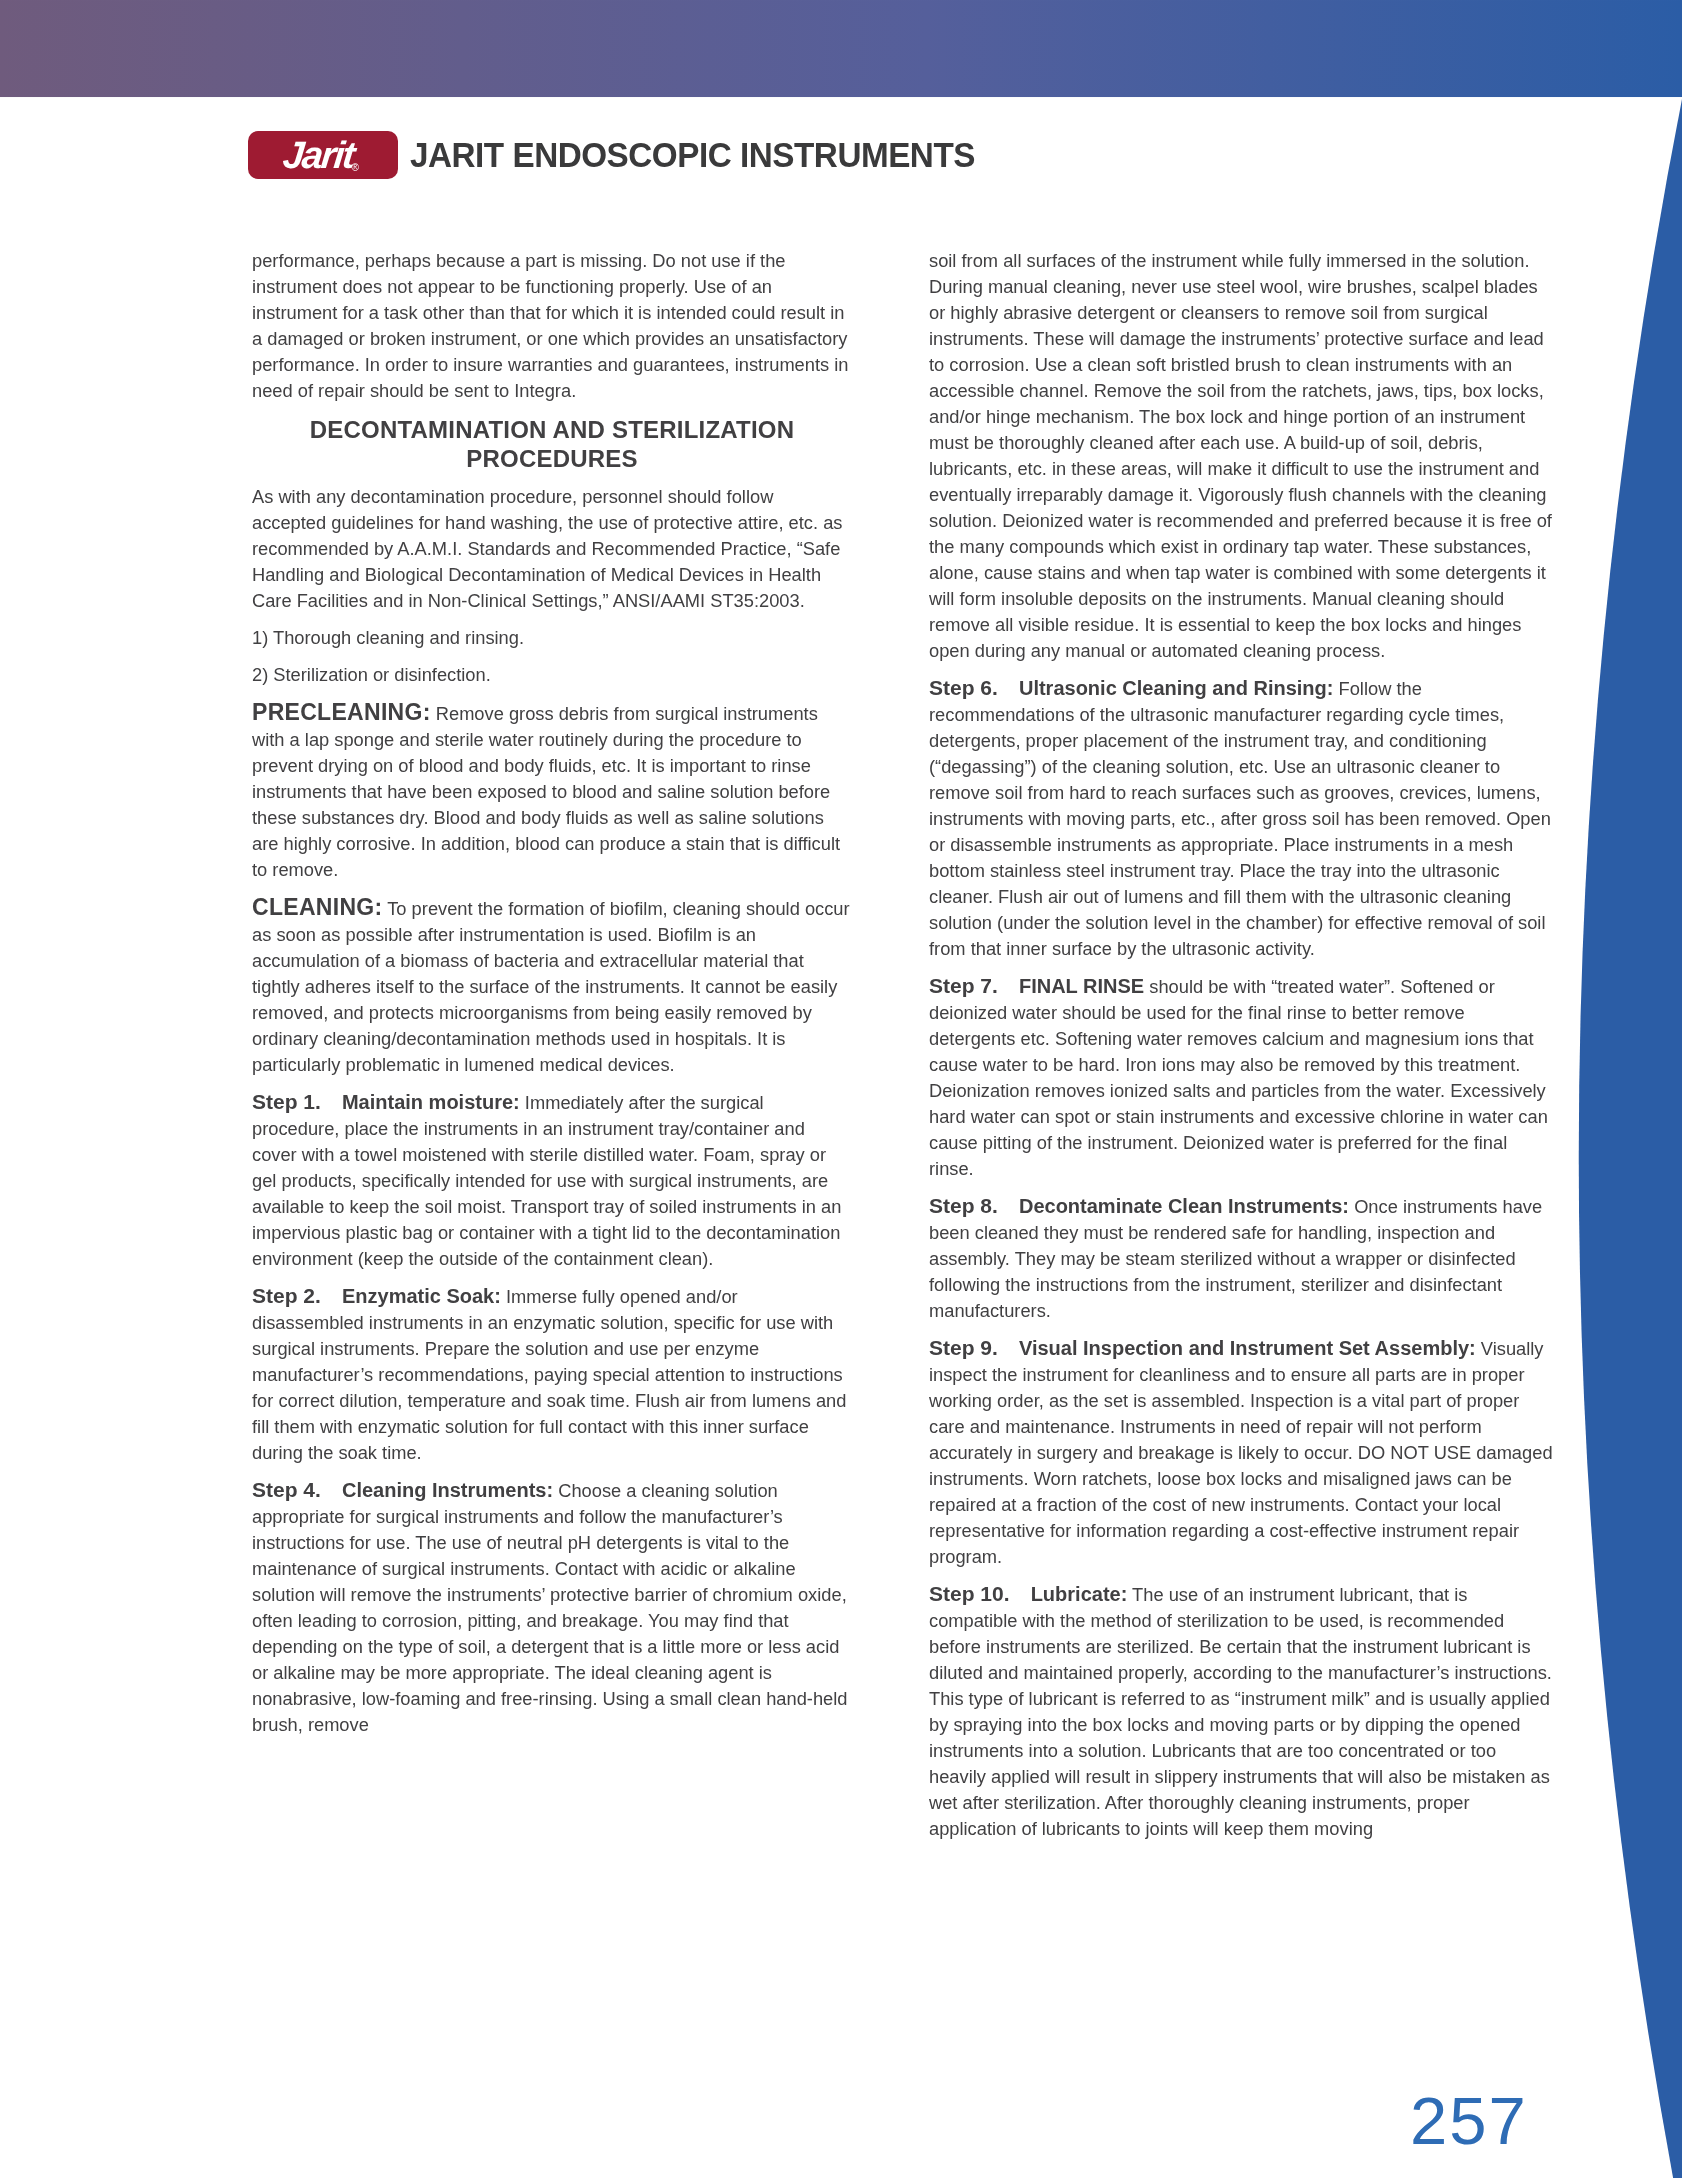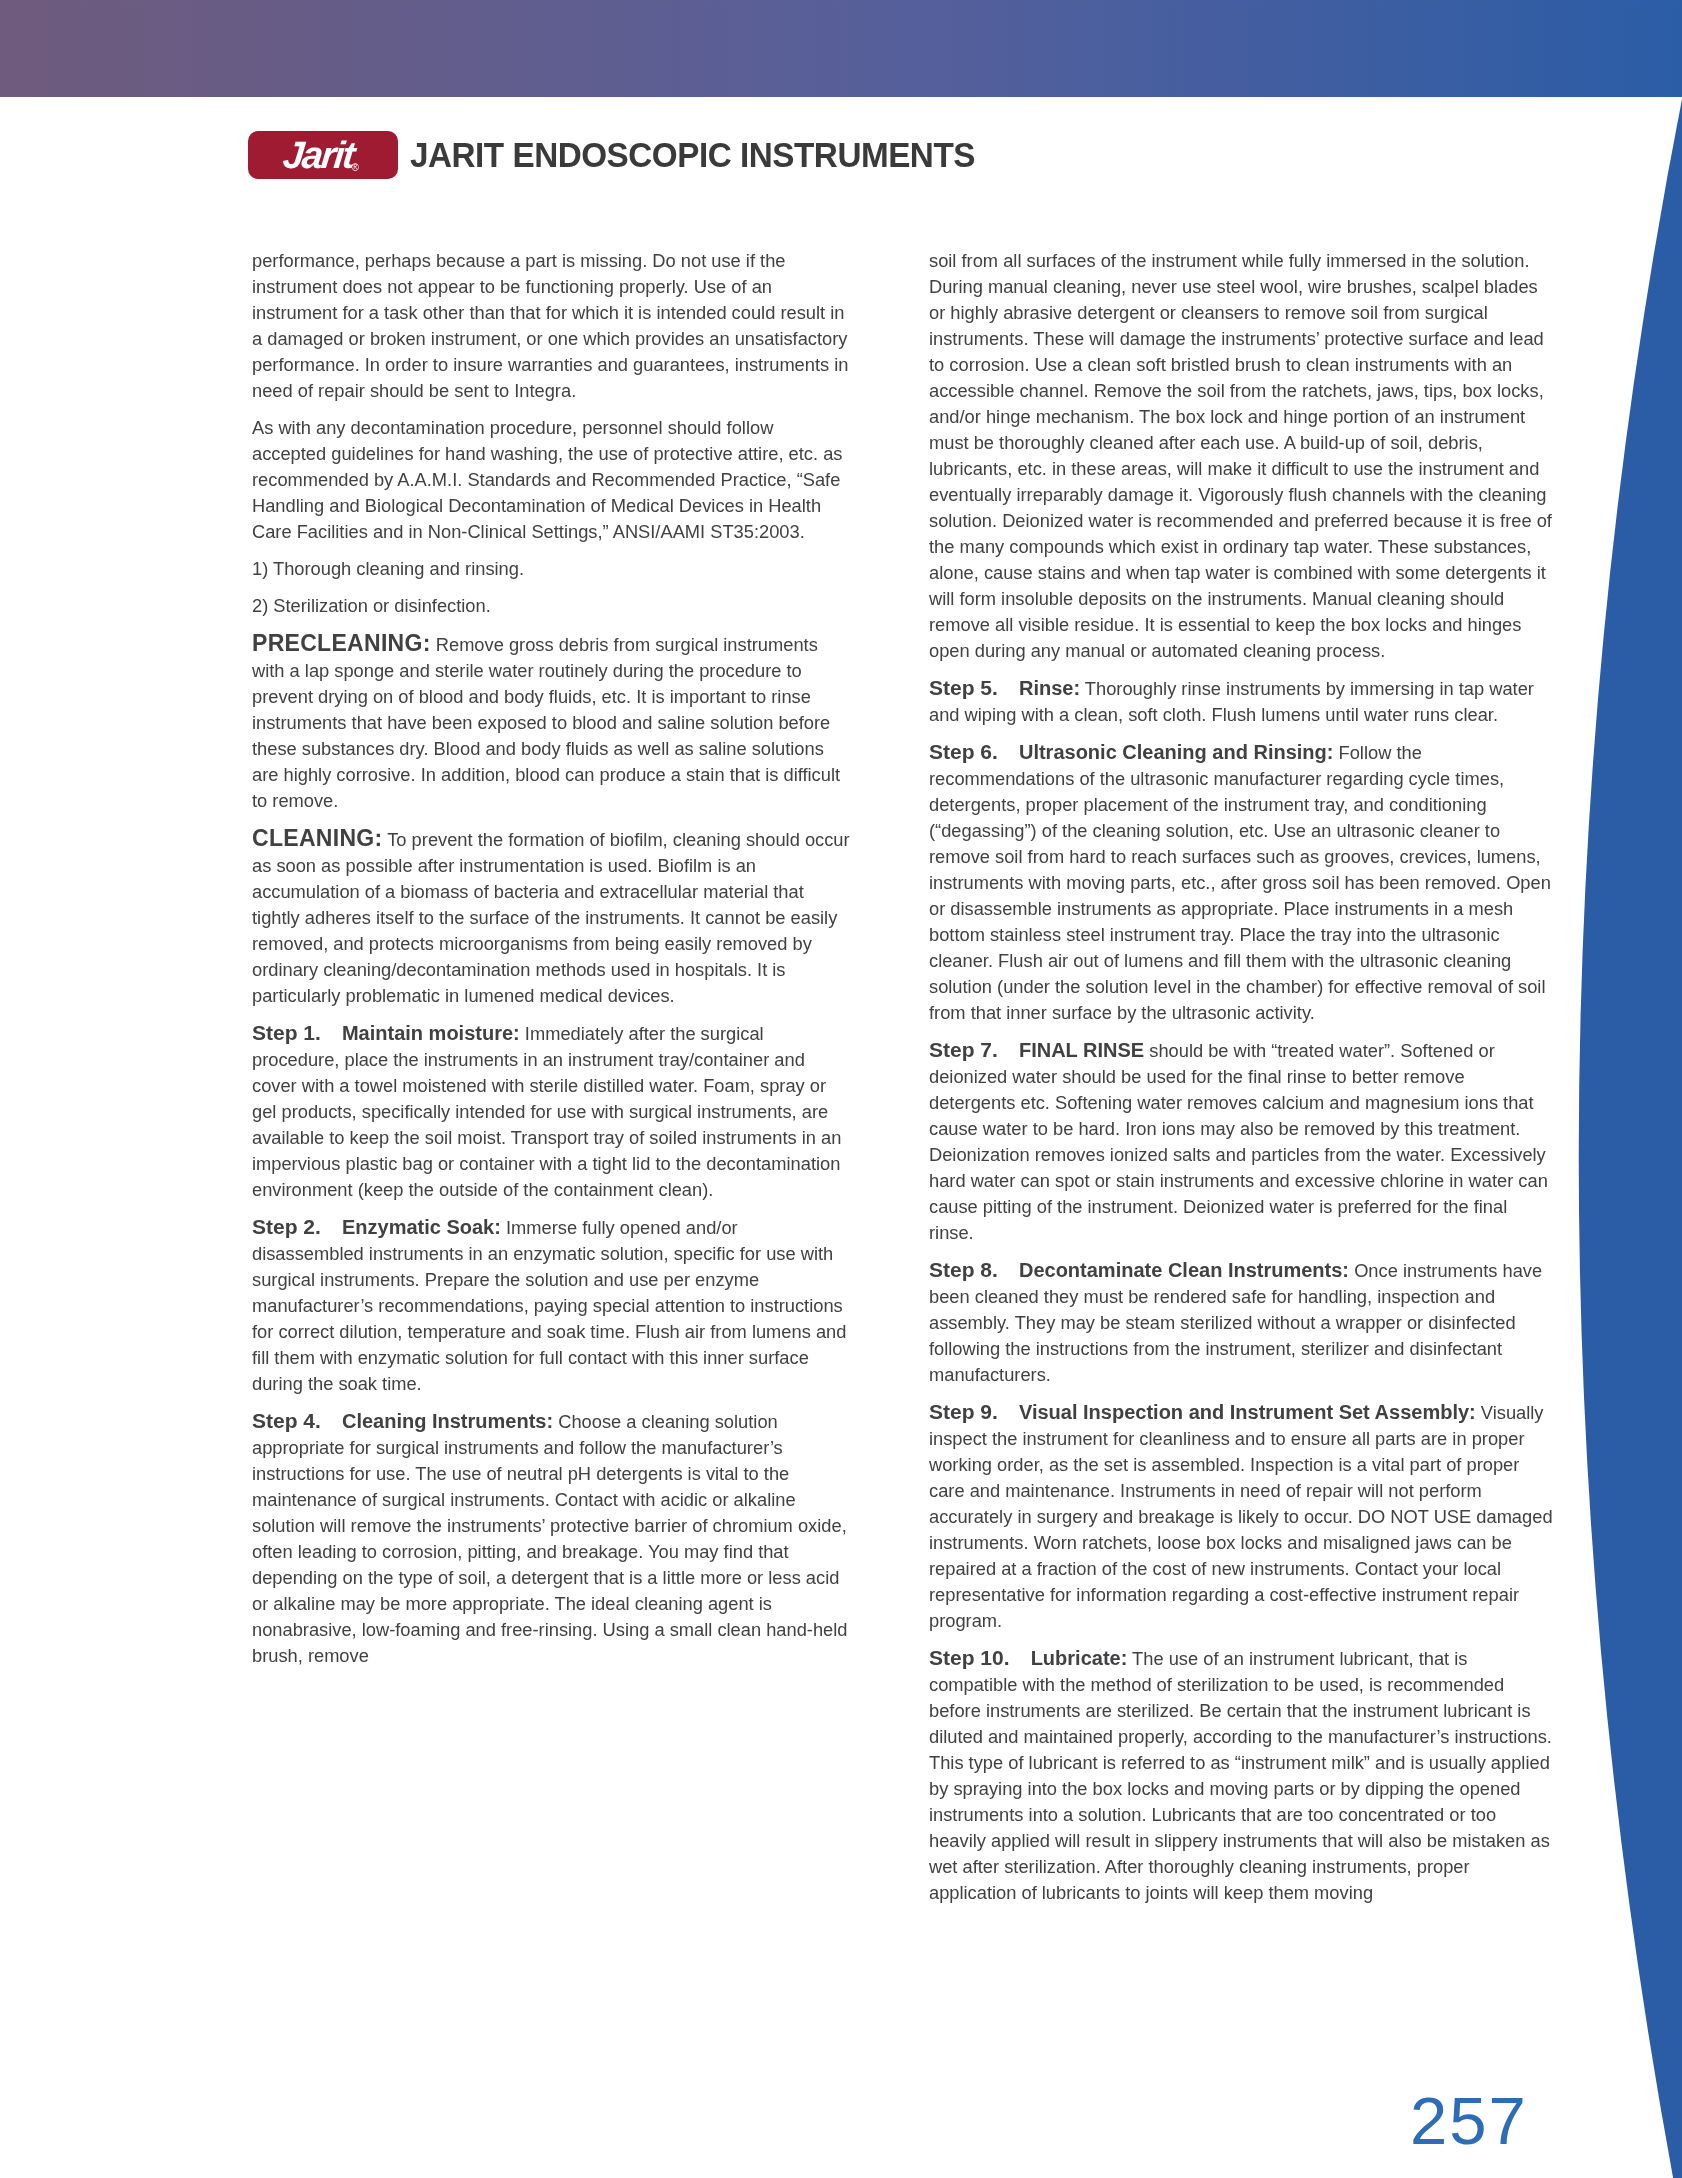--- a/index.html
+++ b/index.html
@@ -100,20 +100,21 @@
   <div class="brandrow">
     <div class="logo">
       <span class="logotext">Jarit</span>
       <span class="reg">®</span>
     </div>
     <div class="brandtitle">JARIT ENDOSCOPIC INSTRUMENTS</div>
   </div>
 
   <div class="col left">
     <p class="body">performance, perhaps because a part is missing. Do not use if the instrument does not appear to be functioning properly. Use of an instrument for a task other than that for which it is intended could result in a damaged or broken instrument, or one which provides an unsatisfactory performance. In order to insure warranties and guarantees, instruments in need of repair should be sent to Integra.</p>
+    <h2 class="section">DECONTAMINATION AND STERILIZATION PROCEDURES</h2>
     <p class="body">As with any decontamination procedure, personnel should follow accepted guidelines for hand washing, the use of protective attire, etc. as recommended by A.A.M.I. Standards and Recommended Practice, “Safe Handling and Biological Decontamination of Medical Devices in Health Care Facilities and in Non-Clinical Settings,” ANSI/AAMI ST35:2003.</p>
     <p class="body">1) Thorough cleaning and rinsing.</p>
     <p class="body">2) Sterilization or disinfection.</p>
 
     <p class="body">
       <span class="capslead">PRECLEANING:</span>
       <span>Remove gross debris from surgical instruments with a lap sponge and sterile water routinely during the procedure to prevent drying on of blood and body fluids, etc. It is important to rinse instruments that have been exposed to blood and saline solution before these substances dry. Blood and body fluids as well as saline solutions are highly corrosive. In addition, blood can produce a stain that is difficult to remove.</span>
     </p>
     <p class="body">
       <span class="capslead">CLEANING:</span>
@@ -132,25 +133,20 @@
     <p class="body">
       <span class="steplabel">Step 4.</span>
       <span class="leadtitle">Cleaning Instruments:</span>
       <span>Choose a cleaning solution appropriate for surgical instruments and follow the manufacturer’s instructions for use. The use of neutral pH detergents is vital to the maintenance of surgical instruments. Contact with acidic or alkaline solution will remove the instruments’ protective barrier of chromium oxide, often leading to corrosion, pitting, and breakage. You may find that depending on the type of soil, a detergent that is a little more or less acid or alkaline may be more appropriate. The ideal cleaning agent is nonabrasive, low-foaming and free-rinsing. Using a small clean hand-held brush, remove</span>
     </p>
   </div>
 
   <div class="col right">
     <p class="body">
       <span>soil from all surfaces of the instrument while fully immersed in the solution. During manual cleaning, never use steel wool, wire brushes, scalpel blades or highly abrasive detergent or cleansers to remove soil from surgical instruments. These will damage the instruments’ protective surface and lead to corrosion. Use a clean soft bristled brush to clean instruments with an accessible channel. Remove the soil from the ratchets, jaws, tips, box locks, and/or hinge mechanism. The box lock and hinge portion of an instrument must be thoroughly cleaned after each use. A build-up of soil, debris, lubricants, etc. in these areas, will make it difficult to use the instrument and eventually irreparably damage it. Vigorously flush channels with the cleaning solution. Deionized water is recommended and preferred because it is free of the many compounds which exist in ordinary tap water. These substances, alone, cause stains and when tap water is combined with some detergents it will form insoluble deposits on the instruments. Manual cleaning should remove all visible residue. It is essential to keep the box locks and hinges open during any manual or automated cleaning process.</span>
-    </p>
-    <p class="body">
-      <span class="steplabel">Step 5.</span>
-      <span class="leadtitle">Rinse:</span>
-      <span>Thoroughly rinse instruments by immersing in tap water and wiping with a clean, soft cloth. Flush lumens until water runs clear.</span>
     </p>
     <p class="body">
       <span class="steplabel">Step 6.</span>
       <span class="leadtitle">Ultrasonic Cleaning and Rinsing:</span>
       <span>Follow the recommendations of the ultrasonic manufacturer regarding cycle times, detergents, proper placement of the instrument tray, and conditioning (“degassing”) of the cleaning solution, etc. Use an ultrasonic cleaner to remove soil from hard to reach surfaces such as grooves, crevices, lumens, instruments with moving parts, etc., after gross soil has been removed. Open or disassemble instruments as appropriate. Place instruments in a mesh bottom stainless steel instrument tray. Place the tray into the ultrasonic cleaner. Flush air out of lumens and fill them with the ultrasonic cleaning solution (under the solution level in the chamber) for effective removal of soil from that inner surface by the ultrasonic activity.</span>
     </p>
     <p class="body">
       <span class="steplabel">Step 7.</span>
       <span class="leadtitle">FINAL RINSE</span>
       <span>should be with “treated water”. Softened or deionized water should be used for the final rinse to better remove detergents etc. Softening water removes calcium and magnesium ions that cause water to be hard. Iron ions may also be removed by this treatment. Deionization removes ionized salts and particles from the water. Excessively hard water can spot or stain instruments and excessive chlorine in water can cause pitting of the instrument. Deionized water is preferred for the final rinse.</span>

